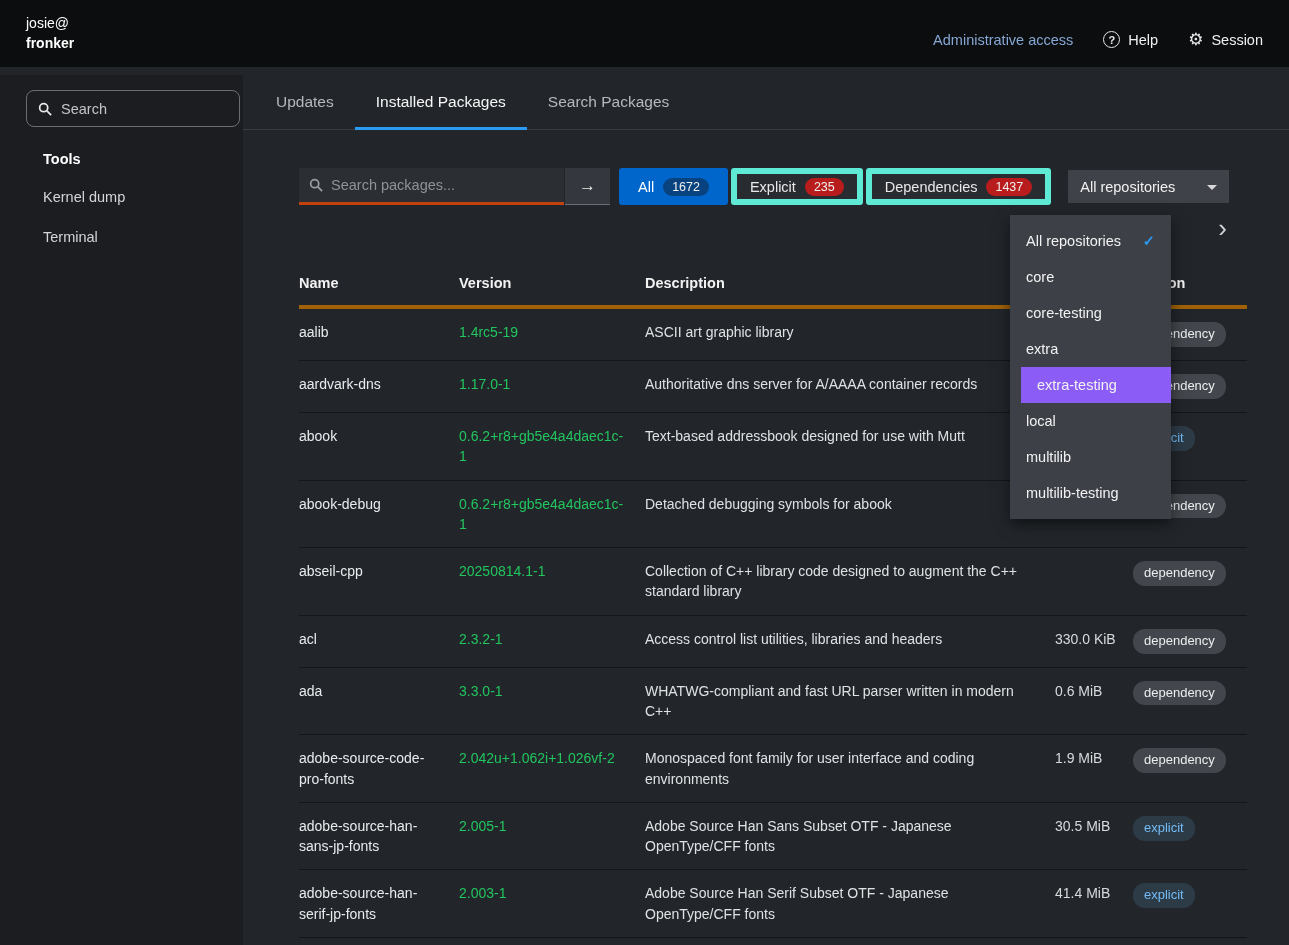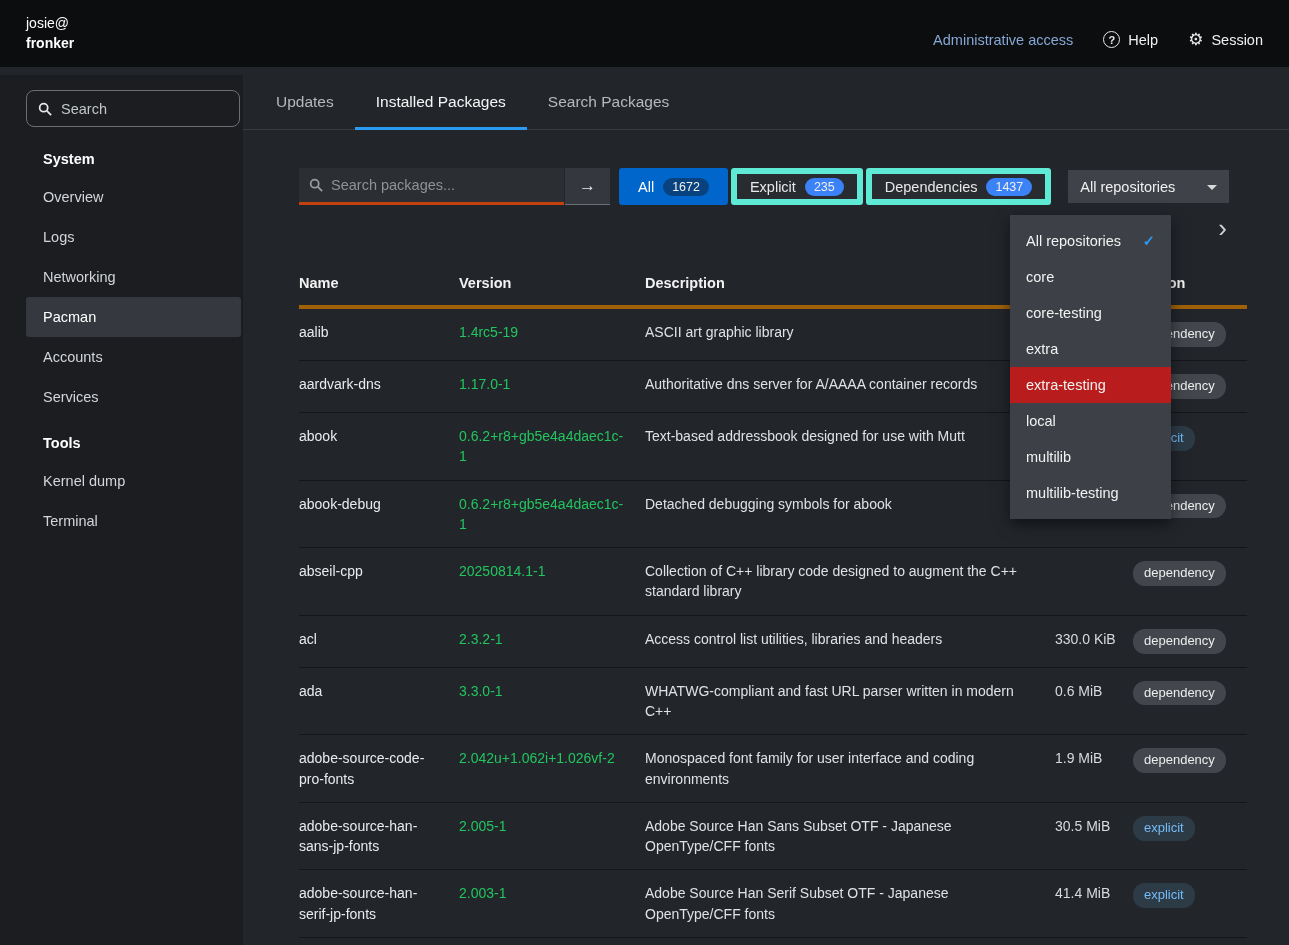--- a/index.html
+++ b/index.html
@@ -86,21 +86,21 @@
     border:none; border-bottom:1px solid #6a6e73; color:#e8e8e8;
     font-size:17px; cursor:pointer; display:flex; align-items:center; justify-content:center;
   }
   .filters { display:flex; gap:3px; margin-left:9px; }
   .filter {
     height:37px; padding:0 13px; display:flex; align-items:center; gap:9px;
     background:#282b30; border:6px solid #5eead4; border-radius:3px;
     color:#e8e8e8; font-size:14.5px; cursor:pointer; font-family:inherit;
   }
   .filter .count {
-    background:#3b82f6; border-radius:10px; padding:2px 9px;
+    background:#b91c1c; border-radius:10px; padding:2px 9px;
     font-size:12.5px; color:#f0f0f0;
   }
   .filter.active { background:var(--filter-active,#0066cc); border-color:var(--filter-active,#0066cc); color:#fff; }
   .filter.active .count { background:#09437f; }
 
   .repo-toggle {
     margin-left:17px; width:161px; height:33px; background:#3f4349;
     border:none; color:#f0f0f0; font-size:14.5px; font-family:inherit;
     display:flex; align-items:center; justify-content:space-between;
     padding:0 12px; cursor:pointer;
@@ -118,21 +118,21 @@
   
   .repo-menu {
     position:absolute; left:767px; top:140px; width:161px; z-index:20;
     background:#3d4147; box-shadow:0 5px 14px rgba(0,0,0,.55);
     padding:8px 0; list-style:none;
   }
   .menu-item {
     display:flex; align-items:center; justify-content:space-between;
     padding:10px 16px; font-size:14.5px; color:#f2f2f2; cursor:pointer;
   }
-  .menu-item.highlighted { background:#b91c1c; }
+  .menu-item.highlighted { background:#8b5cf6;margin-left:11px; }
   .menu-item .check { color:var(--accent,#2b9af3); font-weight:700; visibility:hidden; }
   .menu-item.checked .check { visibility:visible; }
 
   
   .pkg-table {
     margin:56px 42px 0 56px; width:948px;
     border-collapse:collapse; table-layout:fixed;
   }
   .c-name{width:160px}.c-version{width:186px}.c-desc{width:410px}.c-size{width:78px}.c-reason{width:114px}
   .pkg-table th {
@@ -179,31 +179,20 @@
   <div class="side-search">
     <span style="display:inline-flex">
       <svg width="14" height="14" viewBox="0 0 16 16">
           <circle cx="6.5" cy="6.5" r="4.6" fill="none" stroke="#e8e8e8" stroke-width="2"></circle>
           <line x1="10.2" y1="10.2" x2="15" y2="15" stroke="#e8e8e8" stroke-width="2"></line>
         </svg>
     </span>
     <input type="text" placeholder="Search" style="">
   </div>
   <nav id="nav">
-      <div class="nav-section">
-    <h3 class="nav-title">System</h3>
-    <ul class="nav-list">
-          <li class="nav-item">Overview</li>
-          <li class="nav-item">Logs</li>
-          <li class="nav-item">Networking</li>
-          <li class="nav-item selected">Pacman</li>
-          <li class="nav-item">Accounts</li>
-          <li class="nav-item">Services</li>
-        </ul>
-  </div>
       <div class="nav-section">
     <h3 class="nav-title">Tools</h3>
     <ul class="nav-list">
           <li class="nav-item">Kernel dump</li>
           <li class="nav-item">Terminal</li>
         </ul>
   </div>
     </nav>
 </aside>
 

